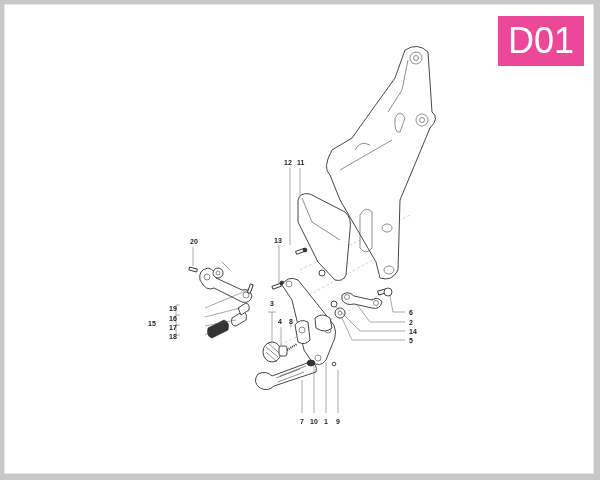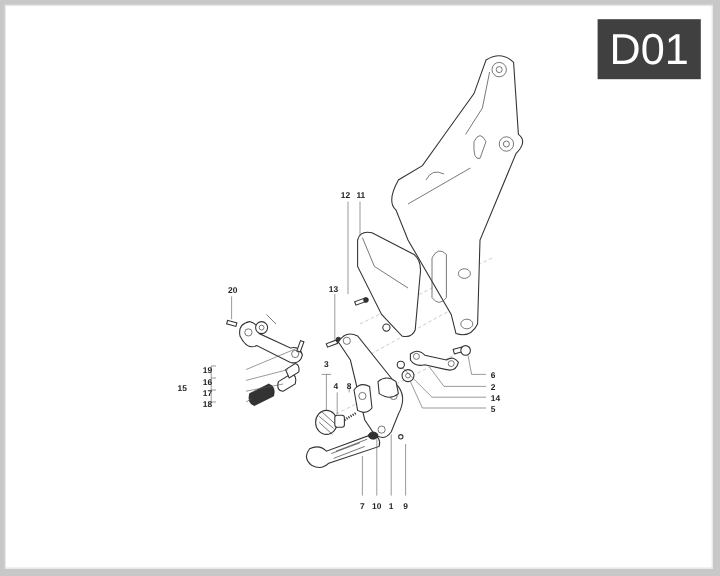--- a/index.html
+++ b/index.html
@@ -1,18 +1,18 @@
 <!DOCTYPE html>
 <html><head>
 <meta charset="utf-8">
 <style>
   html, body { margin:0; padding:0; }
   body { width:600px; height:480px; background:#c8c8c8; position:relative; overflow:hidden; font-family:"Liberation Sans", sans-serif; }
   .frame { position:absolute; left:4px; top:4px; width:590px; height:470px; background:#ffffff; box-shadow: inset 0 0 0 1px #e6e6e6; }
-  .badge { position:absolute; left:498px; top:16px; width:86px; height:50px; background:#404040; color:#ffffff; font-size:36px; line-height:50px; text-align:center; letter-spacing:0px; }
+  .badge { position:absolute; left:498px; top:16px; width:86px; height:50px; background:#ec4899; color:#ffffff; font-size:36px; line-height:50px; text-align:center; letter-spacing:0px; }
   svg.diagram { position:absolute; left:0; top:0; }
   .lbl { font-family:"Liberation Sans", sans-serif; font-size:7px; font-weight:bold; fill:#222; }
   .part { fill:#fff; stroke:#333; stroke-width:0.9; }
   .thin { fill:none; stroke:#444; stroke-width:0.6; }
   .lead { fill:none; stroke:#555; stroke-width:0.5; }
   .dash { fill:none; stroke:#aaa; stroke-width:0.5; stroke-dasharray:3 2; }
   .dark { fill:#333; stroke:#222; stroke-width:0.6; }
 </style>
 </head>
 <body>

